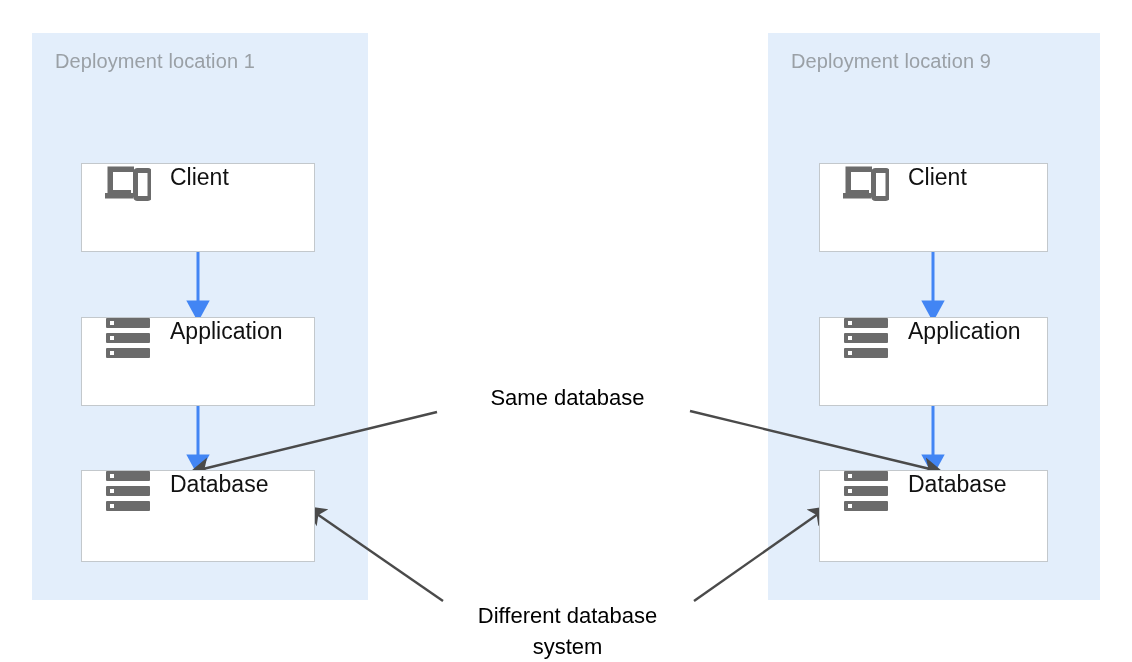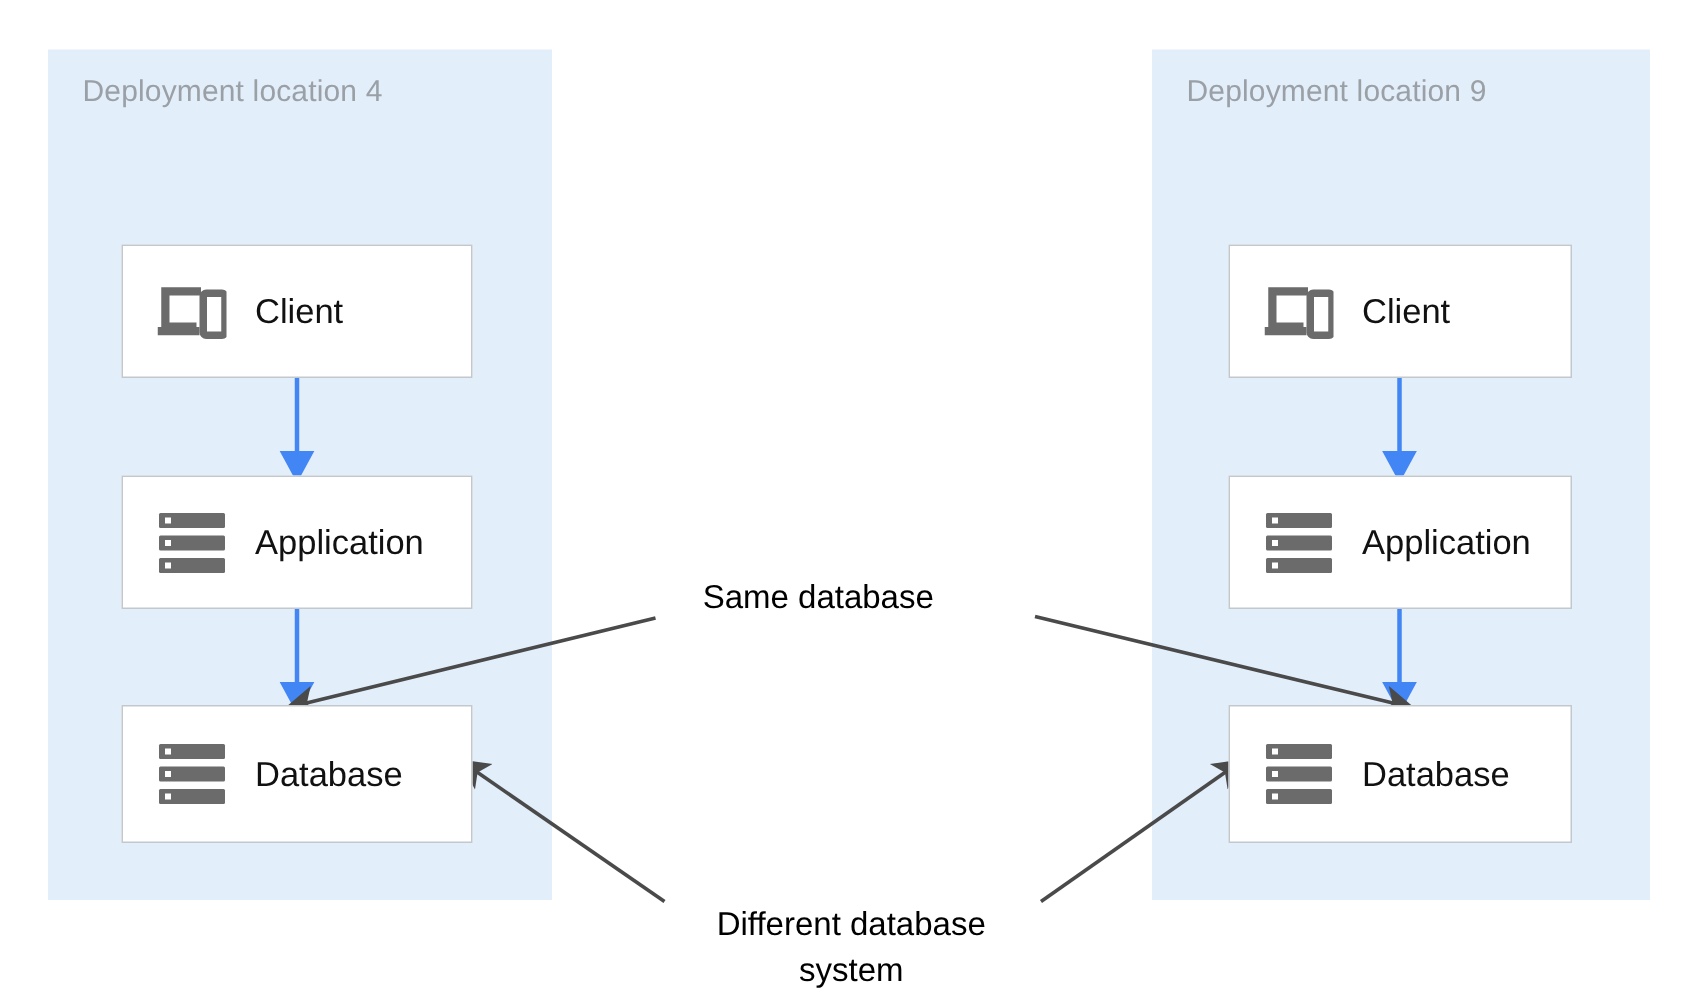--- a/index.html
+++ b/index.html
@@ -39,21 +39,21 @@
     letter-spacing: 0.1px;
   }
 
   
   .node {
     position: absolute;
     box-sizing: border-box;
     background: #ffffff;
     border: 1px solid #c3c8cc;
     display: flex;
-    align-items: center;
+    align-items: flex-start;
     z-index: 3;
   }
   .node .node-icon {
     width: 56px;
     margin-left: 18px;
     flex: 0 0 auto;
     display: flex;
     align-items: center;
     justify-content: center;
   }
@@ -99,41 +99,41 @@
 
   
   .annotation {
     position: absolute;
     font-size: 22px;
     line-height: 31px;
     color: #000000;
     text-align: center;
     z-index: 4;
   }
-  #ann-same      { left: 423px; top: 382px; width: 245px; }
+  #ann-same      { left: 445px; top: 382px; width: 245px; }
   #ann-different { left: 435px; top: 563px; width: 265px; margin-top: 37px; }
 
   
   #connectors {
     position: absolute;
     left: 0;
     top: 0;
     width: 1132px;
     height: 662px;
     z-index: 2;
     pointer-events: none;
   }
 </style>
 </head>
 <body>
 
 <div id="canvas">
 
   <div class="zone" id="zone-left">
-    <div class="zone-label">Deployment location 4</div>
+    <div class="zone-label">Deployment location 1</div>
   </div>
 
   <div class="zone" id="zone-right">
     <div class="zone-label">Deployment location 9</div>
   </div>
 
   <svg id="connectors" viewBox="0 0 1132 662" xmlns="http://www.w3.org/2000/svg">
     <defs>
       <marker id="blue-head" markerWidth="9" markerHeight="9" refX="3.2" refY="4.5" orient="auto" markerUnits="strokeWidth">
         <path d="M0,0.6 L7.2,4.5 L0,8.4 Z" fill="#4285f4"></path>

